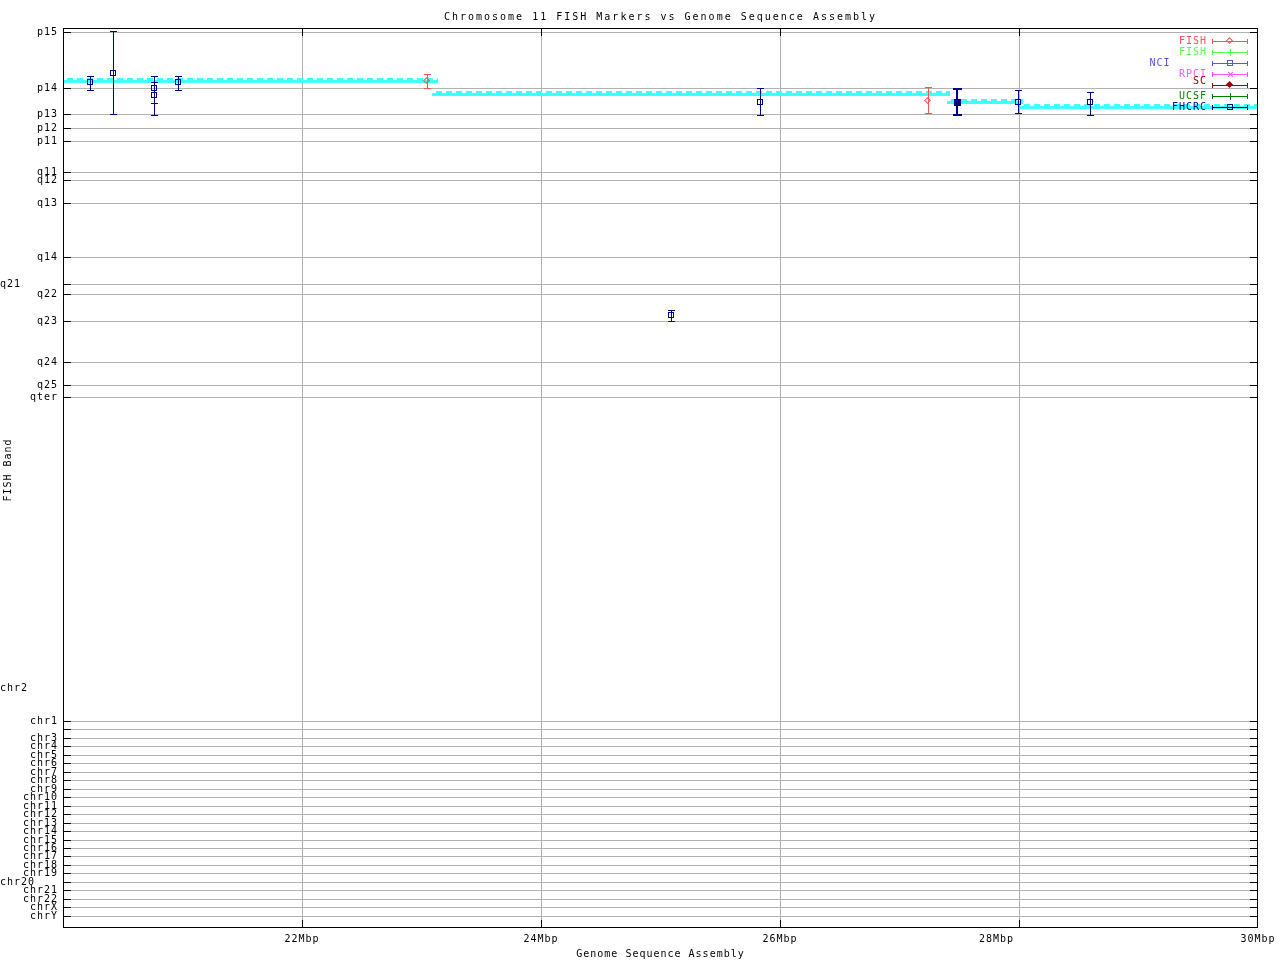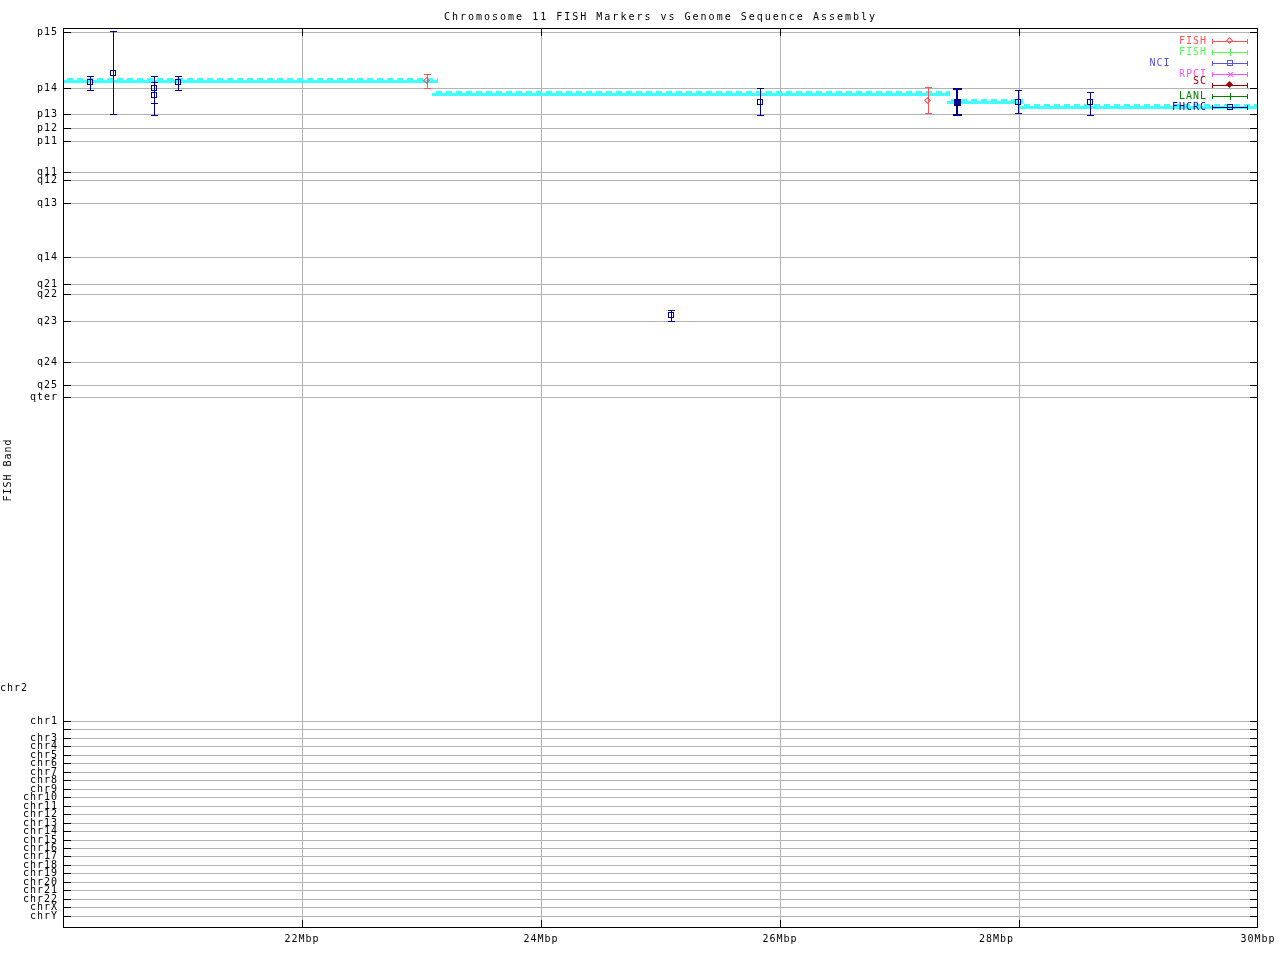--- a/index.html
+++ b/index.html
@@ -12,20 +12,21 @@
   #xlabel{position:absolute;left:63px;top:947px;width:1195px;height:13px;line-height:13px;text-align:center;}
   #ylabel{position:absolute;left:-36px;top:464px;width:88px;height:12px;line-height:12px;text-align:center;transform:rotate(-90deg);}
   .lbl{position:absolute;height:12px;line-height:12px;white-space:nowrap;}
 </style>
 </head>
 <body>
 
 <div id="chart">
   <div id="title">Chromosome 11 FISH Markers vs Genome Sequence Assembly</div>
   <div id="ylabel">FISH Band</div>
+  <div id="xlabel">Genome Sequence Assembly</div>
 <div style="position: absolute; left: 302px; top: 28px; width: 1px; height: 900px; background: rgb(178, 178, 178);"></div>
     <div style="position: absolute; left: 541px; top: 28px; width: 1px; height: 900px; background: rgb(178, 178, 178);"></div>
     <div style="position: absolute; left: 780px; top: 28px; width: 1px; height: 900px; background: rgb(178, 178, 178);"></div>
     <div style="position: absolute; left: 1019px; top: 28px; width: 1px; height: 900px; background: rgb(178, 178, 178);"></div>
     <div style="position: absolute; left: 63px; top: 32px; width: 1195px; height: 1px; background: rgb(178, 178, 178);"></div>
     <div style="position: absolute; left: 63px; top: 88px; width: 1195px; height: 1px; background: rgb(178, 178, 178);"></div>
     <div style="position: absolute; left: 63px; top: 114px; width: 1195px; height: 1px; background: rgb(178, 178, 178);"></div>
     <div style="position: absolute; left: 63px; top: 128px; width: 1195px; height: 1px; background: rgb(178, 178, 178);"></div>
     <div style="position: absolute; left: 63px; top: 141px; width: 1195px; height: 1px; background: rgb(178, 178, 178);"></div>
     <div style="position: absolute; left: 63px; top: 172px; width: 1195px; height: 1px; background: rgb(178, 178, 178);"></div>
@@ -102,21 +103,21 @@
     <div style="position: absolute; left: 1250px; top: 180px; width: 8px; height: 1px; background: rgb(0, 0, 0);"></div>
     <div class="lbl" style="position: absolute; left: 0px; top: 174px; width: 58px; text-align: right;">q12</div>
     <div style="position: absolute; left: 63px; top: 203px; width: 8px; height: 1px; background: rgb(0, 0, 0);"></div>
     <div style="position: absolute; left: 1250px; top: 203px; width: 8px; height: 1px; background: rgb(0, 0, 0);"></div>
     <div class="lbl" style="position: absolute; left: 0px; top: 197px; width: 58px; text-align: right;">q13</div>
     <div style="position: absolute; left: 63px; top: 257px; width: 8px; height: 1px; background: rgb(0, 0, 0);"></div>
     <div style="position: absolute; left: 1250px; top: 257px; width: 8px; height: 1px; background: rgb(0, 0, 0);"></div>
     <div class="lbl" style="position: absolute; left: 0px; top: 251px; width: 58px; text-align: right;">q14</div>
     <div style="position: absolute; left: 63px; top: 284px; width: 8px; height: 1px; background: rgb(0, 0, 0);"></div>
     <div style="position: absolute; left: 1250px; top: 284px; width: 8px; height: 1px; background: rgb(0, 0, 0);"></div>
-    <div class="lbl" style="position: absolute; left: 0px; top: 278px; width: 58px; text-align: right;">q21</div>
+    <div class="lbl" style="position: absolute; left: 0px; top: 278px; width: 58px; ">q21</div>
     <div style="position: absolute; left: 63px; top: 294px; width: 8px; height: 1px; background: rgb(0, 0, 0);"></div>
     <div style="position: absolute; left: 1250px; top: 294px; width: 8px; height: 1px; background: rgb(0, 0, 0);"></div>
     <div class="lbl" style="position: absolute; left: 0px; top: 288px; width: 58px; text-align: right;">q22</div>
     <div style="position: absolute; left: 63px; top: 321px; width: 8px; height: 1px; background: rgb(0, 0, 0);"></div>
     <div style="position: absolute; left: 1250px; top: 321px; width: 8px; height: 1px; background: rgb(0, 0, 0);"></div>
     <div class="lbl" style="position: absolute; left: 0px; top: 315px; width: 58px; text-align: right;">q23</div>
     <div style="position: absolute; left: 63px; top: 362px; width: 8px; height: 1px; background: rgb(0, 0, 0);"></div>
     <div style="position: absolute; left: 1250px; top: 362px; width: 8px; height: 1px; background: rgb(0, 0, 0);"></div>
     <div class="lbl" style="position: absolute; left: 0px; top: 356px; width: 58px; text-align: right;">q24</div>
     <div style="position: absolute; left: 63px; top: 385px; width: 8px; height: 1px; background: rgb(0, 0, 0);"></div>
@@ -177,21 +178,21 @@
     <div style="position: absolute; left: 1250px; top: 856px; width: 8px; height: 1px; background: rgb(0, 0, 0);"></div>
     <div class="lbl" style="position: absolute; left: 0px; top: 850px; width: 58px; text-align: right;">chr17</div>
     <div style="position: absolute; left: 63px; top: 865px; width: 8px; height: 1px; background: rgb(0, 0, 0);"></div>
     <div style="position: absolute; left: 1250px; top: 865px; width: 8px; height: 1px; background: rgb(0, 0, 0);"></div>
     <div class="lbl" style="position: absolute; left: 0px; top: 859px; width: 58px; text-align: right;">chr18</div>
     <div style="position: absolute; left: 63px; top: 873px; width: 8px; height: 1px; background: rgb(0, 0, 0);"></div>
     <div style="position: absolute; left: 1250px; top: 873px; width: 8px; height: 1px; background: rgb(0, 0, 0);"></div>
     <div class="lbl" style="position: absolute; left: 0px; top: 867px; width: 58px; text-align: right;">chr19</div>
     <div style="position: absolute; left: 63px; top: 882px; width: 8px; height: 1px; background: rgb(0, 0, 0);"></div>
     <div style="position: absolute; left: 1250px; top: 882px; width: 8px; height: 1px; background: rgb(0, 0, 0);"></div>
-    <div class="lbl" style="position: absolute; left: 0px; top: 876px; width: 58px; text-align: right;">chr20</div>
+    <div class="lbl" style="position: absolute; left: 0px; top: 876px; width: 58px; ">chr20</div>
     <div style="position: absolute; left: 63px; top: 890px; width: 8px; height: 1px; background: rgb(0, 0, 0);"></div>
     <div style="position: absolute; left: 1250px; top: 890px; width: 8px; height: 1px; background: rgb(0, 0, 0);"></div>
     <div class="lbl" style="position: absolute; left: 0px; top: 884px; width: 58px; text-align: right;">chr21</div>
     <div style="position: absolute; left: 63px; top: 899px; width: 8px; height: 1px; background: rgb(0, 0, 0);"></div>
     <div style="position: absolute; left: 1250px; top: 899px; width: 8px; height: 1px; background: rgb(0, 0, 0);"></div>
     <div class="lbl" style="position: absolute; left: 0px; top: 893px; width: 58px; text-align: right;">chr22</div>
     <div style="position: absolute; left: 63px; top: 907px; width: 8px; height: 1px; background: rgb(0, 0, 0);"></div>
     <div style="position: absolute; left: 1250px; top: 907px; width: 8px; height: 1px; background: rgb(0, 0, 0);"></div>
     <div class="lbl" style="position: absolute; left: 0px; top: 901px; width: 58px; text-align: right;">chrX</div>
     <div style="position: absolute; left: 63px; top: 916px; width: 8px; height: 1px; background: rgb(0, 0, 0);"></div>
@@ -269,21 +270,21 @@
     <div style="position: absolute; left: 1247px; top: 72px; width: 1px; height: 5px; background: rgb(255, 84, 255);"></div>
     <div style="position: absolute; left: 1227px; top: 71px; width: 7px; height: 7px; transform: rotate(45deg);">
       <div style="position: absolute; left: 0px; top: 3px; width: 7px; height: 1px; background: rgb(255, 84, 255);"></div>
       <div style="position: absolute; left: 3px; top: 0px; width: 1px; height: 7px; background: rgb(255, 84, 255);"></div>
     </div>
     <div class="lbl" style="position: absolute; left: 1077px; top: 75px; width: 130px; text-align: right; color: rgb(153, 0, 0);">SC</div>
     <div style="position: absolute; left: 1212px; top: 85px; width: 36px; height: 1px; background: rgb(153, 0, 0);"></div>
     <div style="position: absolute; left: 1212px; top: 83px; width: 1px; height: 5px; background: rgb(153, 0, 0);"></div>
     <div style="position: absolute; left: 1247px; top: 83px; width: 1px; height: 5px; background: rgb(153, 0, 0);"></div>
     <div style="position: absolute; left: 1227px; top: 82px; width: 5px; height: 5px; background: rgb(153, 0, 0); transform: rotate(45deg);"></div>
-    <div class="lbl" style="position: absolute; left: 1077px; top: 90px; width: 130px; text-align: right; color: rgb(0, 127, 0);">LANL</div>
+    <div class="lbl" style="position: absolute; left: 1077px; top: 90px; width: 130px; text-align: right; color: rgb(0, 127, 0);">UCSF</div>
     <div style="position: absolute; left: 1212px; top: 96px; width: 36px; height: 1px; background: rgb(0, 127, 0);"></div>
     <div style="position: absolute; left: 1212px; top: 94px; width: 1px; height: 5px; background: rgb(0, 127, 0);"></div>
     <div style="position: absolute; left: 1247px; top: 94px; width: 1px; height: 5px; background: rgb(0, 127, 0);"></div>
     <div style="position: absolute; left: 1227px; top: 93px; width: 7px; height: 7px;">
       <div style="position: absolute; left: 0px; top: 3px; width: 7px; height: 1px; background: rgb(0, 127, 0);"></div>
       <div style="position: absolute; left: 3px; top: 0px; width: 1px; height: 7px; background: rgb(0, 127, 0);"></div>
     </div>
     <div class="lbl" style="position: absolute; left: 1077px; top: 101px; width: 130px; text-align: right; color: rgb(0, 0, 144);">FHCRC</div>
     <div style="position: absolute; left: 1212px; top: 107px; width: 36px; height: 1px; background: rgb(0, 0, 144);"></div>
     <div style="position: absolute; left: 1212px; top: 105px; width: 1px; height: 5px; background: rgb(0, 0, 144);"></div>

